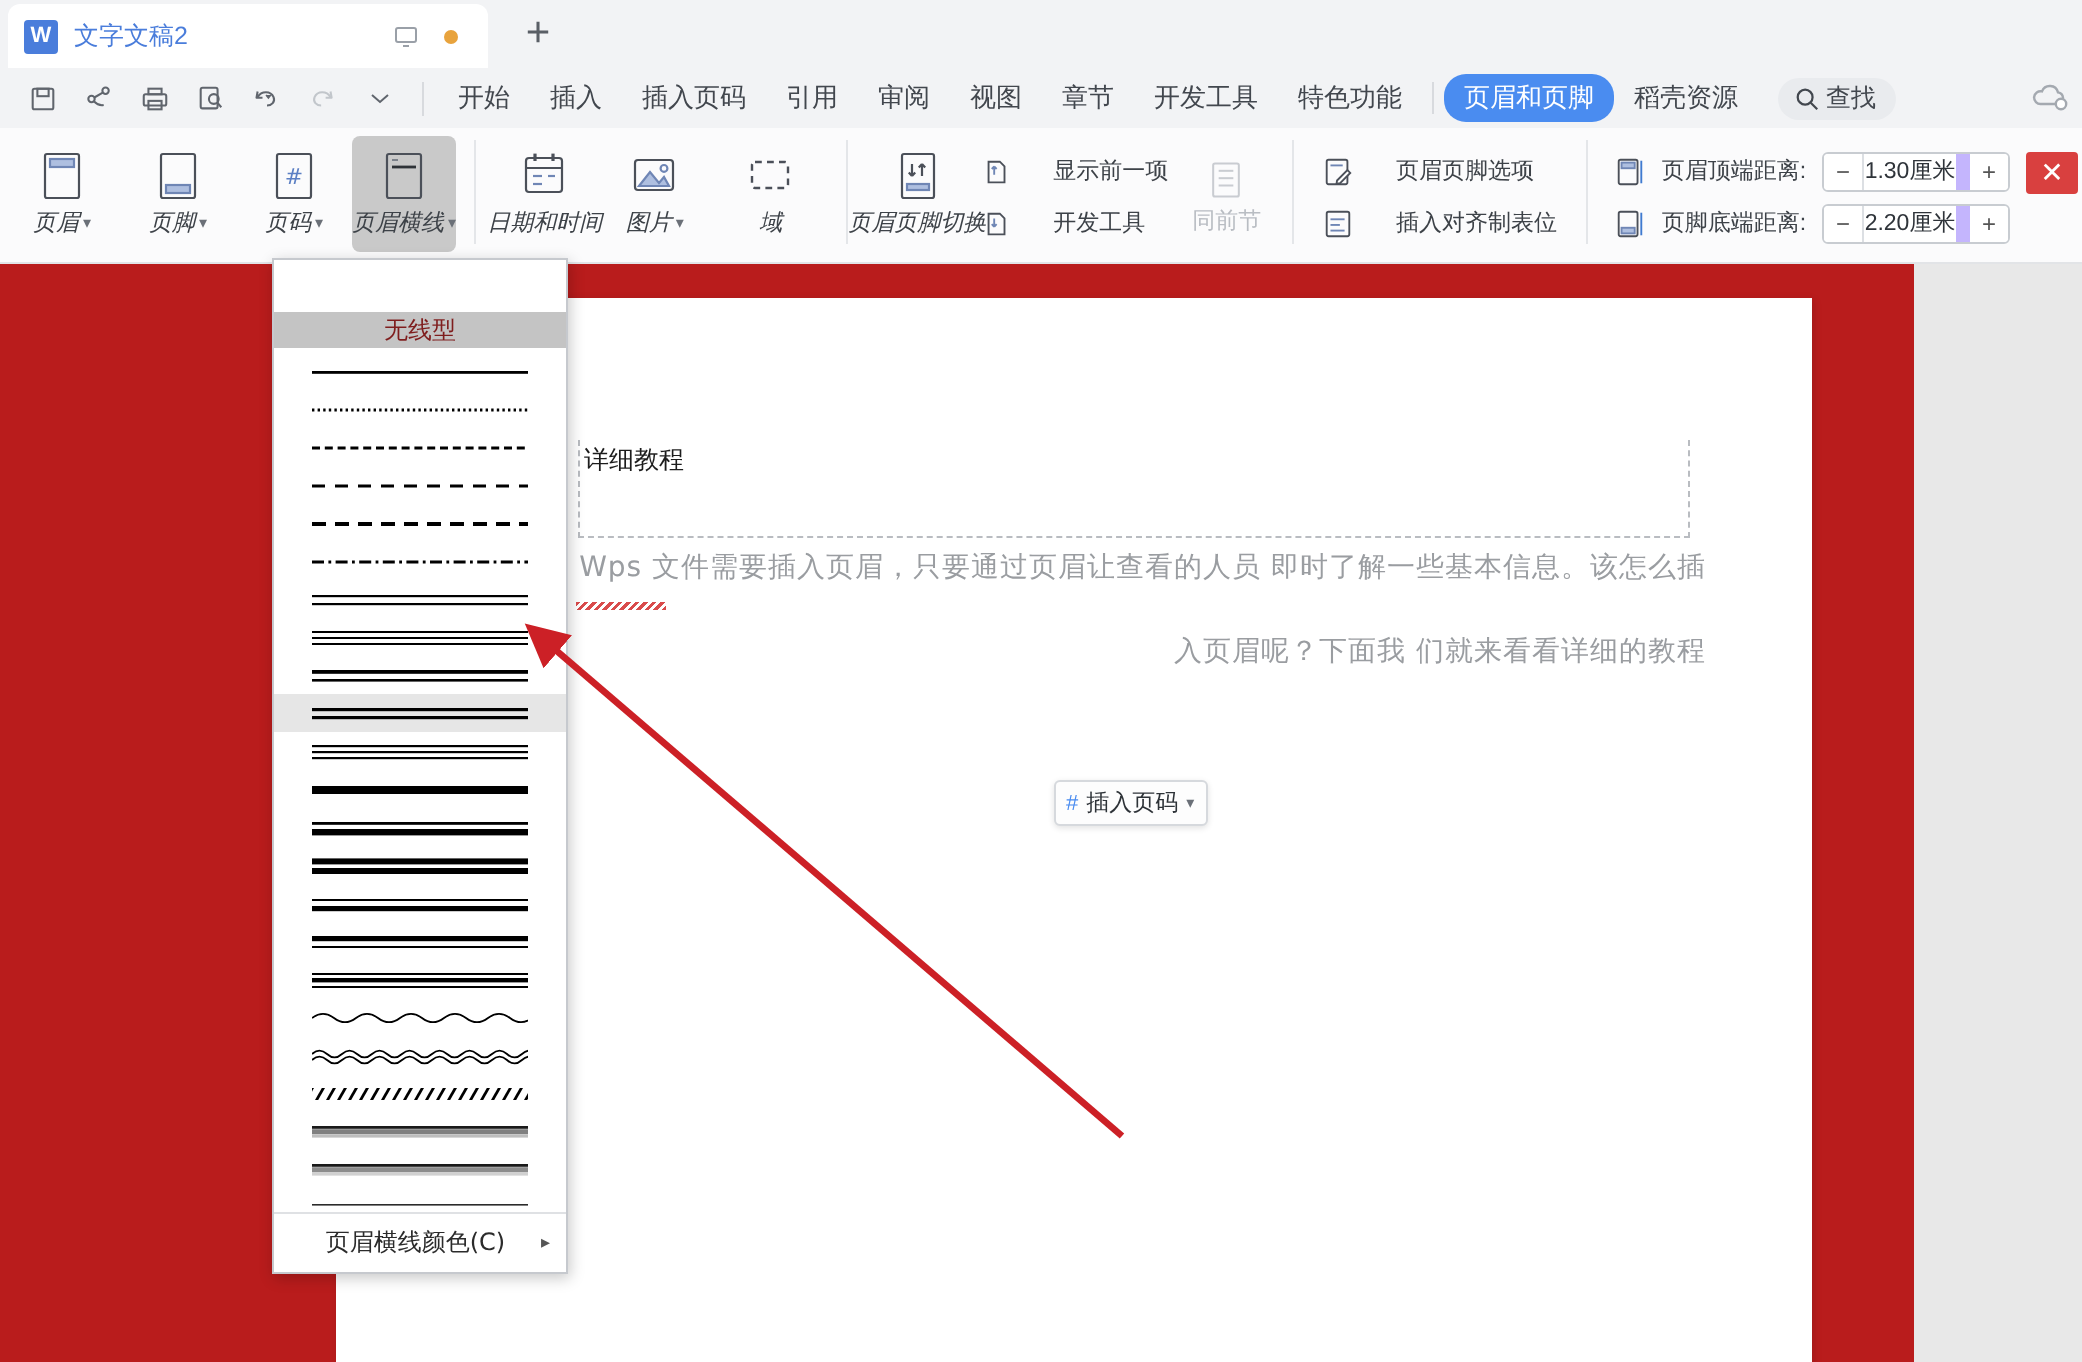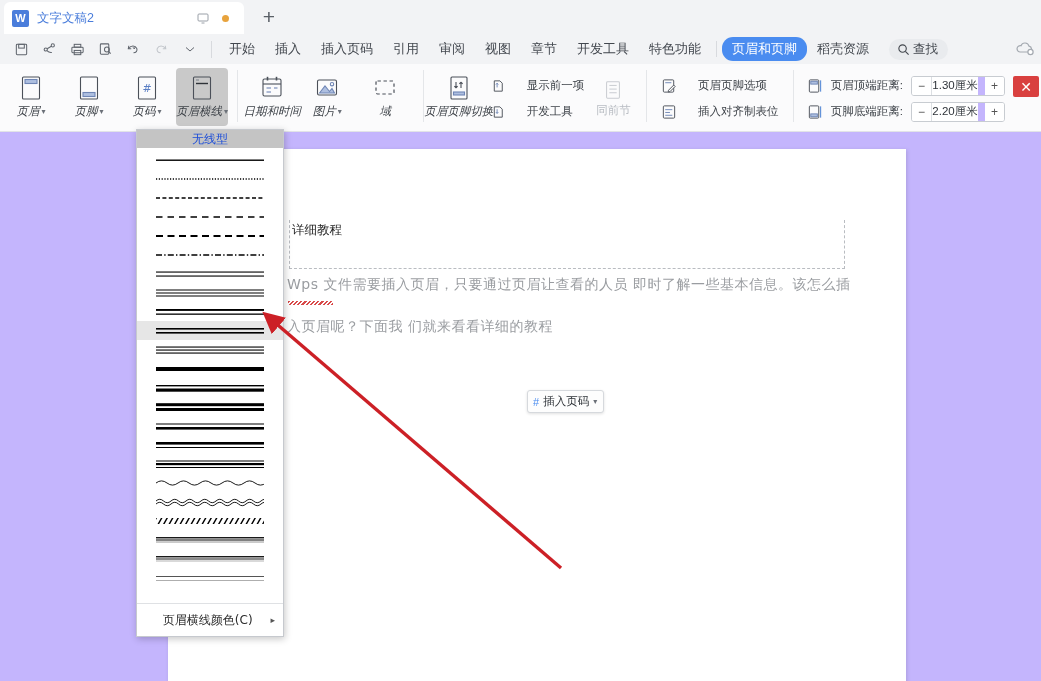--- a/index.html
+++ b/index.html
@@ -111,22 +111,22 @@
   .sp-val { width: 54px; display: flex; align-items: center;
             justify-content: center; font-size: 11.5px; color: #2f343a;
             border-left: 1px solid #dcdfe3; border-right: 7px solid #c4b5fd; }
   .close-grp { display: flex; flex-direction: column; align-items: center;
                padding-top: 8px; margin-left: 4px; }
   .close-x { width: 26px; height: 21px; background: #d9403f; color: #fff;
              display: flex; align-items: center; justify-content: center;
              font-size: 14px; border-radius: 2px; }
 
   
-  .canvas { position: absolute; top: 132px; left: 0; width: 1041px; height: 549px;
-            background: #c4b5fd; }
+  .canvas { position: absolute; top: 132px; left: 0; width: 957px; height: 549px;
+            background: #b91c1c; text-align: right; }
   .page { position: absolute; left: 168px; top: 17px; width: 738px; height: 640px;
           background: #ffffff; box-shadow: 1px 1px 4px rgba(0,0,0,.13); }
   .hdr-box { position: absolute; left: 121px; top: 71px; width: 556px; height: 49px;
              border: 1px dashed #b9bcc1; border-top: none; }
   .hdr-text { position: absolute; left: 124px; top: 73px; font-size: 12.5px;
               color: #1c1c1c; font-family: "DejaVu Sans", sans-serif; }
   .body-text { position: absolute; left: 119px; top: 114px; width: 566px;
                font-size: 14px; line-height: 42px; color: #9a9da1;
                font-family: "DejaVu Sans", sans-serif; letter-spacing: .5px; }
   .squiggle { position: absolute; left: 120px; top: 152px; width: 45px; height: 4px;
@@ -142,33 +142,34 @@
   }
   .pill-ic { color: #4a8cf0; font-size: 11px; }
 
   
   .menu {
     position: absolute; left: 136px; top: 129px; width: 148px; height: 508px;
     background: #ffffff; border: 1px solid #c6c9ce;
     box-shadow: 1px 2px 7px rgba(0,0,0,.22); z-index: 40;
   }
   .menu-head {
-    height: 18px; background: #c4c4c4; color: #1d4ed8; font-size: 12px;
+    height: 18px; background: #c4c4c4; color: #7f1d1d; font-size: 12px;
     display: flex; align-items: center; justify-content: center;
     font-family: "DejaVu Sans", sans-serif;
+    margin-top: 26px;
   }
   .menu-list { position: relative; height: 458px; padding-top: 2px; }
   .mi { height: 19px; display: flex; align-items: center;
         justify-content: center; }
   .mi.hl { background: #e6e6e6; }
   .mi .swatch { width: 108px; height: 14px; position: relative; }
   .menu-foot {
-    position: absolute; bottom: 0; left: 0; right: 0; height: 14px;
+    position: absolute; bottom: 0; left: 0; right: 0; height: 30px;
     border-top: 1px solid #dfe1e4; display: flex; align-items: center;
-    padding: 16px 8px; font-size: 12px; color: #2b2b2b;
+    padding: 6px 8px; font-size: 12px; color: #2b2b2b;
     font-family: "DejaVu Sans", sans-serif;
   }
   .menu-foot .lbl { flex: 1; text-align: center; }
   .menu-foot .arw { font-size: 9px; color: #555; }
 
   
   .annot { position: absolute; left: 0; top: 0; width: 1041px; height: 681px;
            pointer-events: none; z-index: 60; }
 </style>
 </head>

